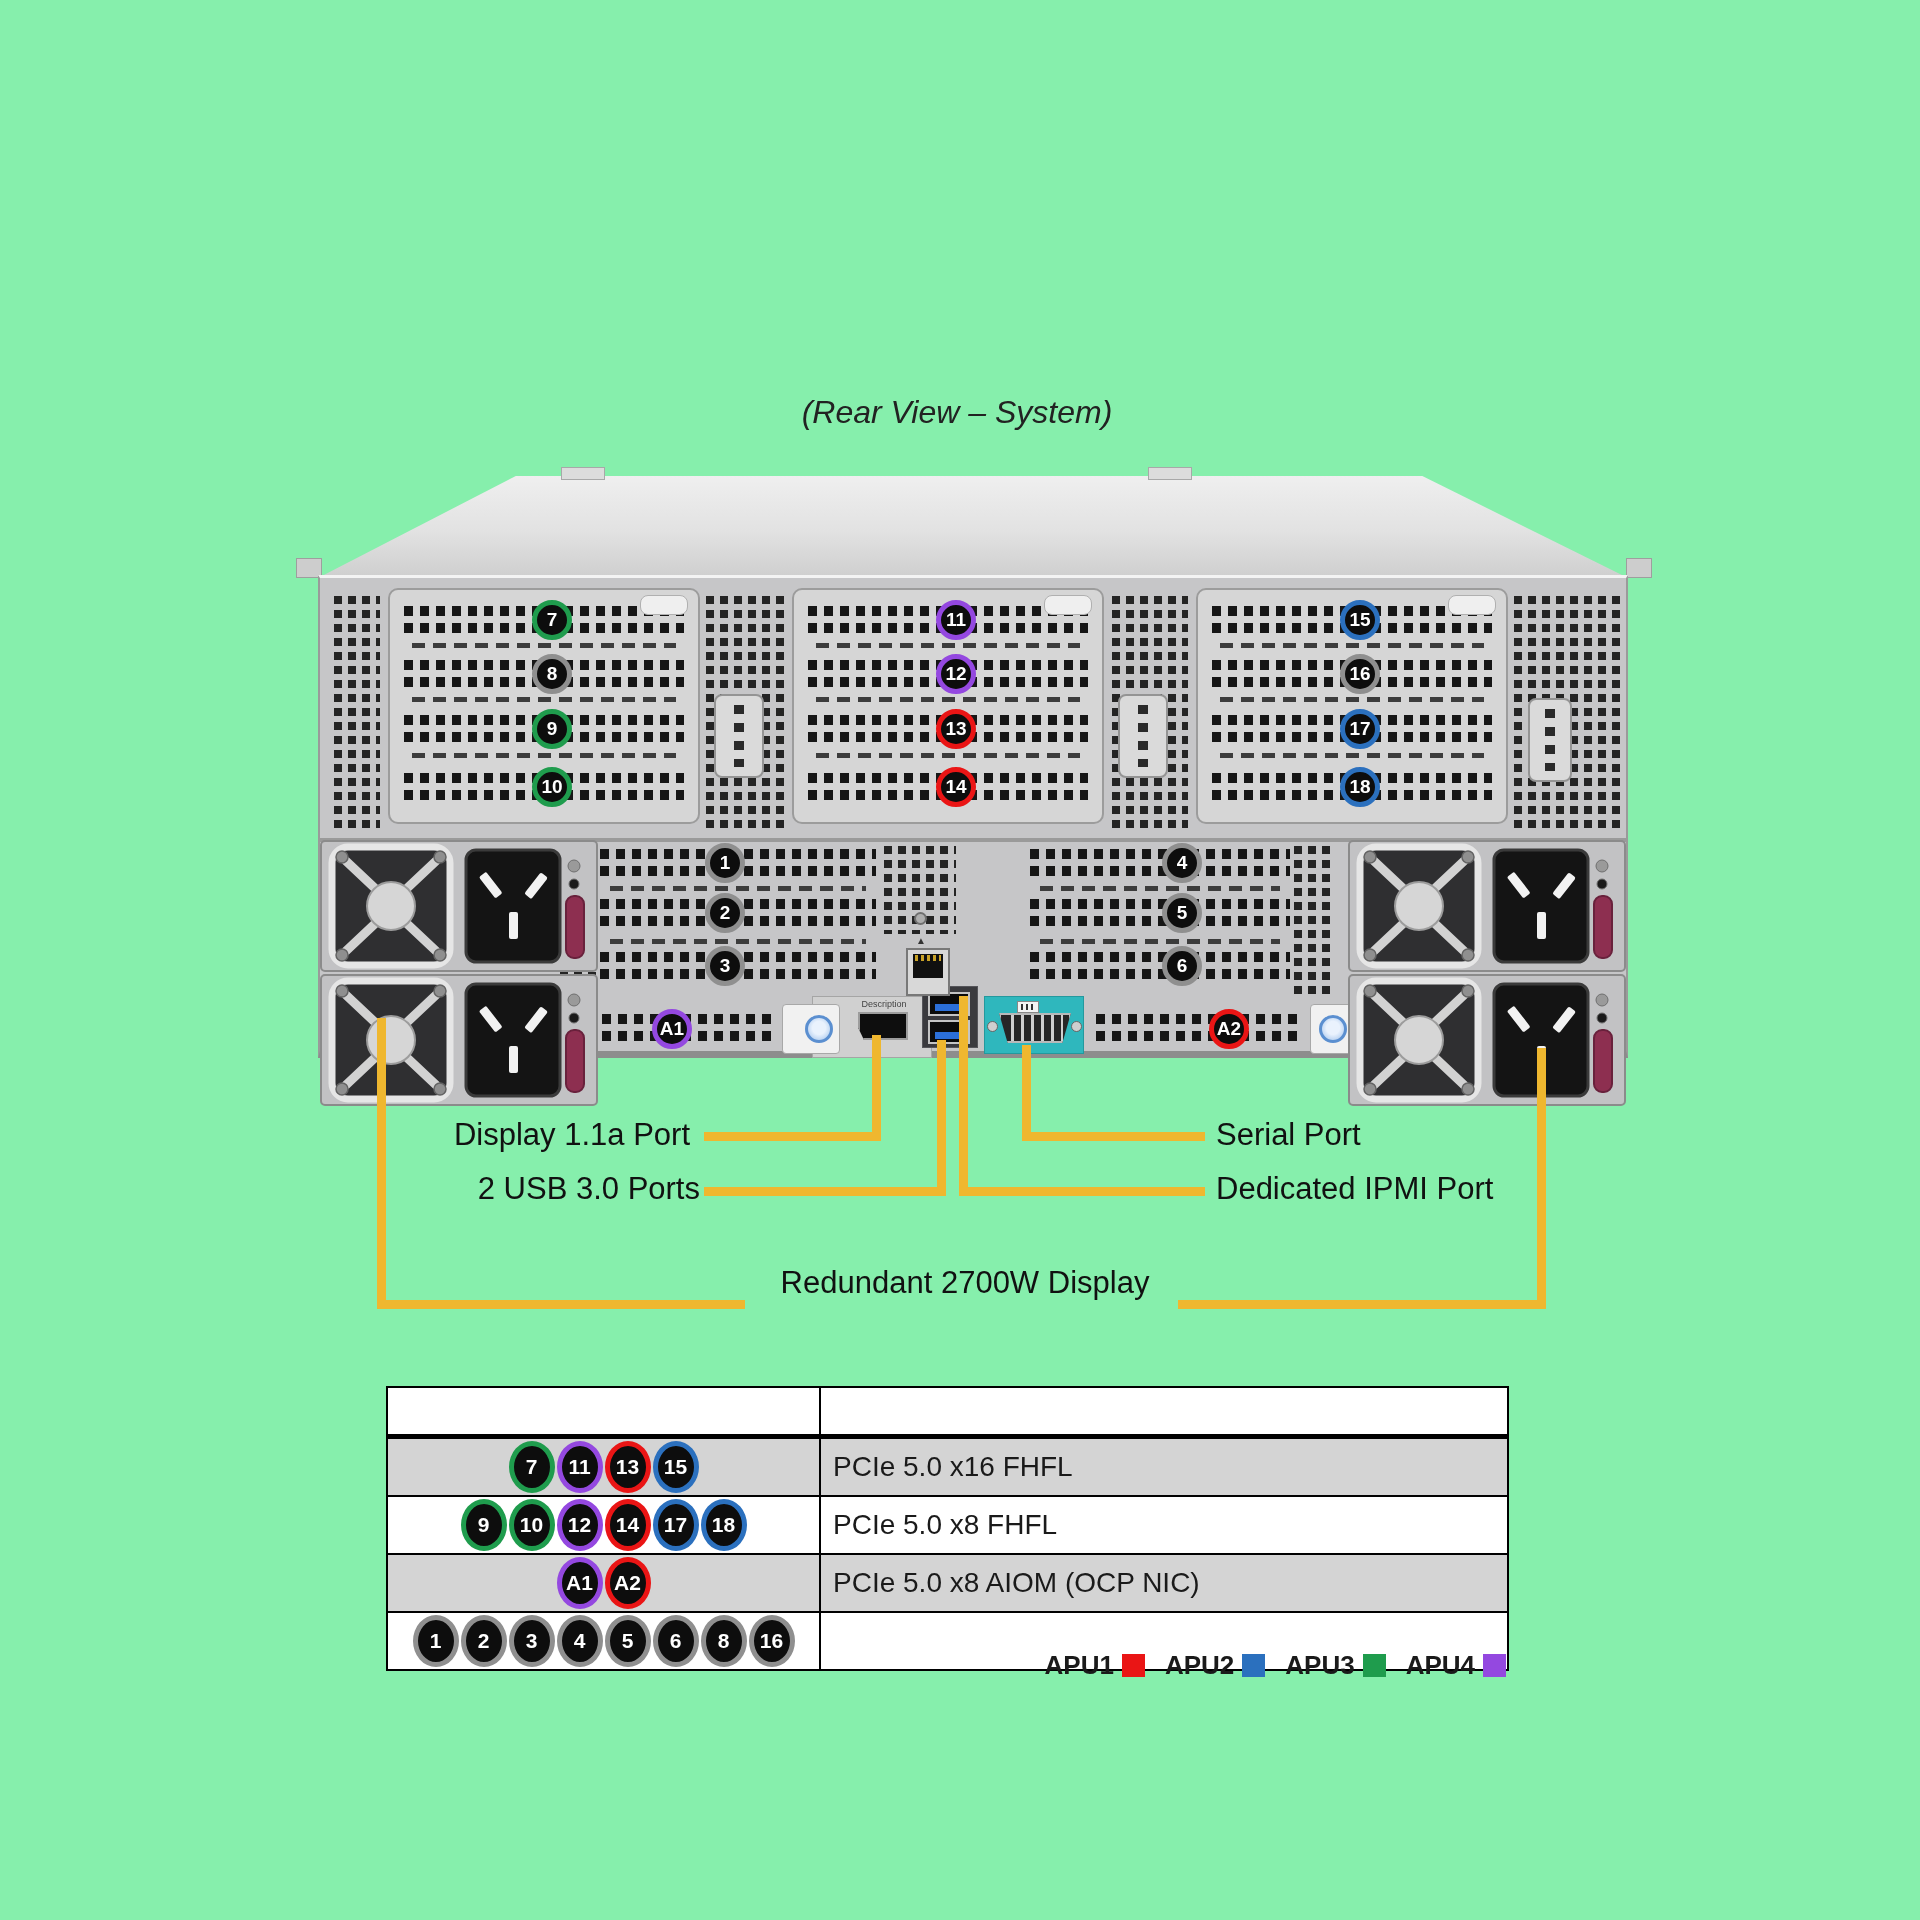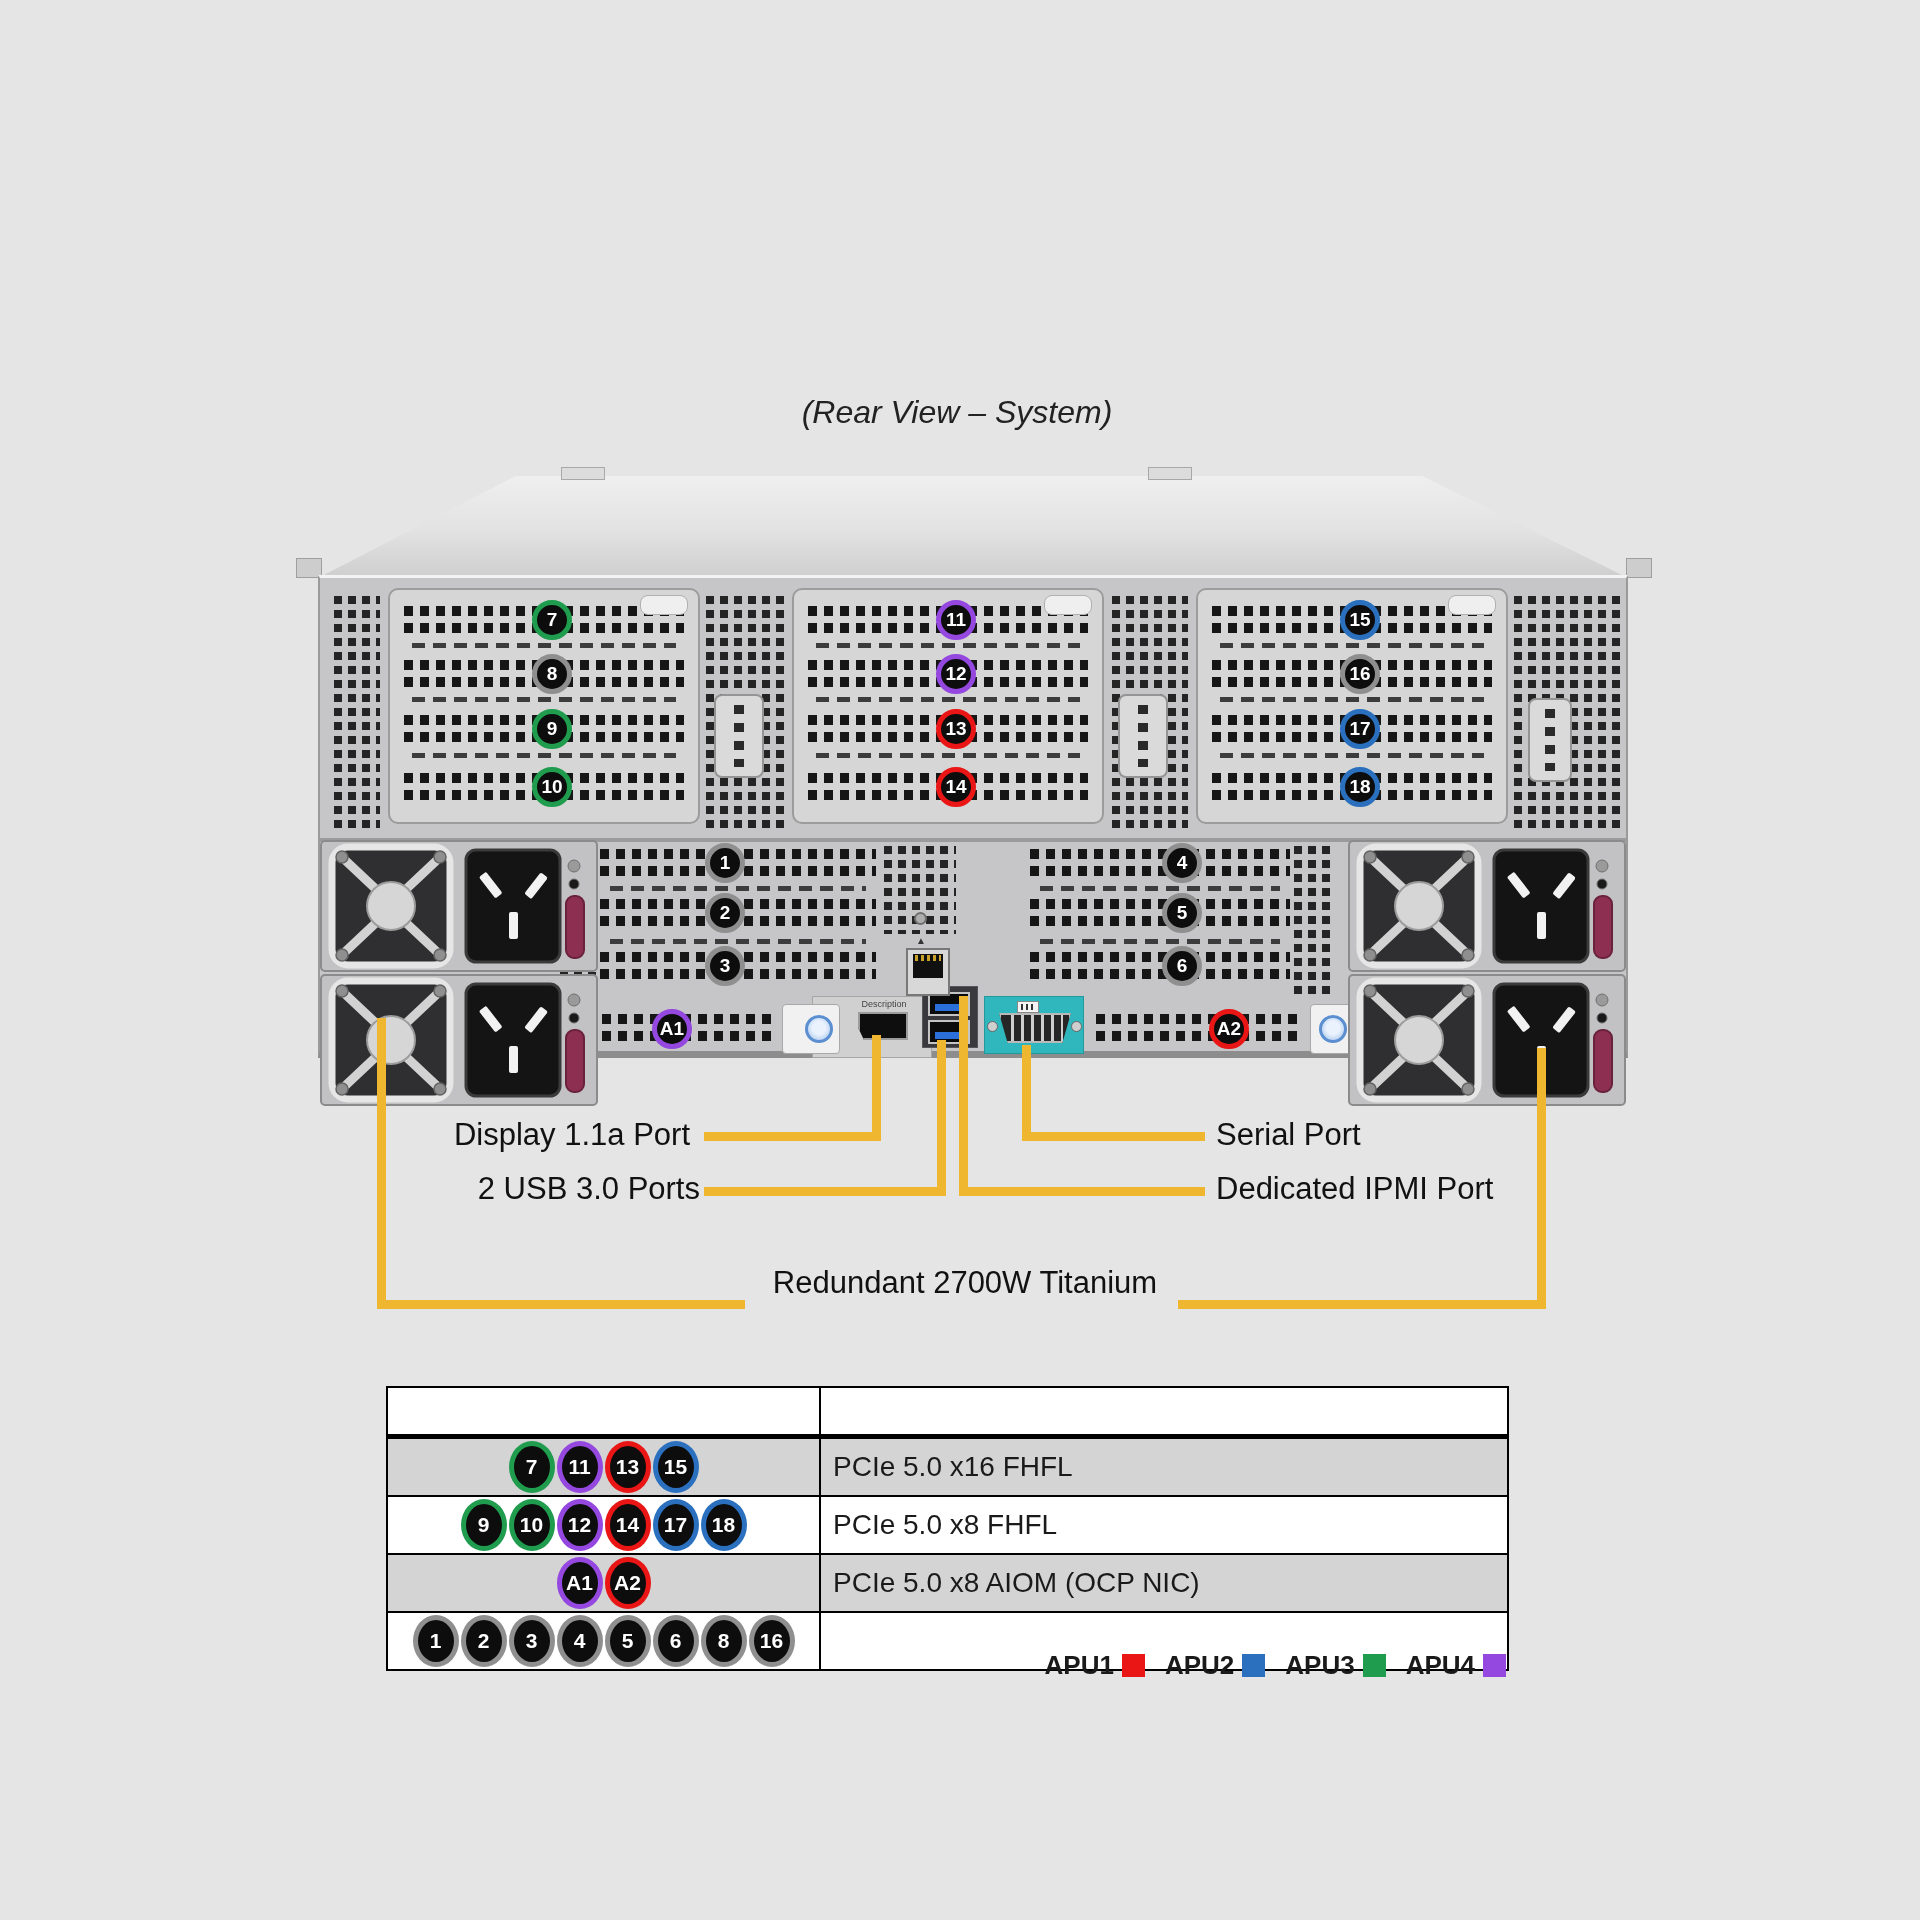--- a/index.html
+++ b/index.html
@@ -1,16 +1,16 @@
 <!DOCTYPE html>
 <html style="--apu-red: #ea1515; --apu-blue: #2b70be; --apu-green: #1f9c4d; --apu-purple: #9448e0; --ring-gray: #8f8f8f; --callout: #efb72f; --teal: #2fb7bd;"><head>
 <meta charset="utf-8">
 <style>
   html,body{margin:0;padding:0;background:#fff;}
-  #stage{position:relative;width:1920px;height:1920px;background:#e5e5e5;overflow:hidden;
+  #stage{position:relative;width:1920px;height:1920px;background:#86efac;overflow:hidden;
          font-family:"Liberation Sans",sans-serif;color:#1a1a1a;}
 
   
   .abs{position:absolute;}
   .title{position:absolute;left:957px;top:394px;transform:translateX(-50%);
          font-size:32px;font-style:italic;color:#222;white-space:nowrap;}
 
   
   .lid{position:absolute;left:318px;top:476px;width:1310px;height:100px;
        background:linear-gradient(to bottom,#efefef 0%,#e2e2e2 55%,#cfcfcf 100%);
@@ -378,21 +378,21 @@
   <div class="cl" style="left:377px;top:1018px;width:9px;height:291px;"></div>
   <div class="cl" style="left:377px;top:1300px;width:368px;height:9px;"></div>
   <div class="cl" style="left:1537px;top:1048px;width:9px;height:261px;"></div>
   <div class="cl" style="left:1178px;top:1300px;width:368px;height:9px;"></div>
 
   <div class="callout-label lbl-right" style="left:370px;top:1117px;">Display 1.1a Port</div>
   <div class="callout-label lbl-right" style="left:380px;top:1171px;">2 USB 3.0 Ports</div>
   <div class="callout-label" style="left:1216px;top:1117px;">Serial Port</div>
   <div class="callout-label" style="left:1216px;top:1171px;">Dedicated IPMI Port</div>
   <div class="psu-label">
-    <div>Redundant 2700W Titanium</div>
+    <div>Redundant 2700W Display</div>
   </div>
 
   <div id="slot-table">
     <div class="t-header">
       <div class="t-h-left"></div>
     </div>
     <div id="table-rows">
         <div class="t-row shaded">
           <div class="t-badges">
             <div class="badge badge-tb ring-green">7</div>

